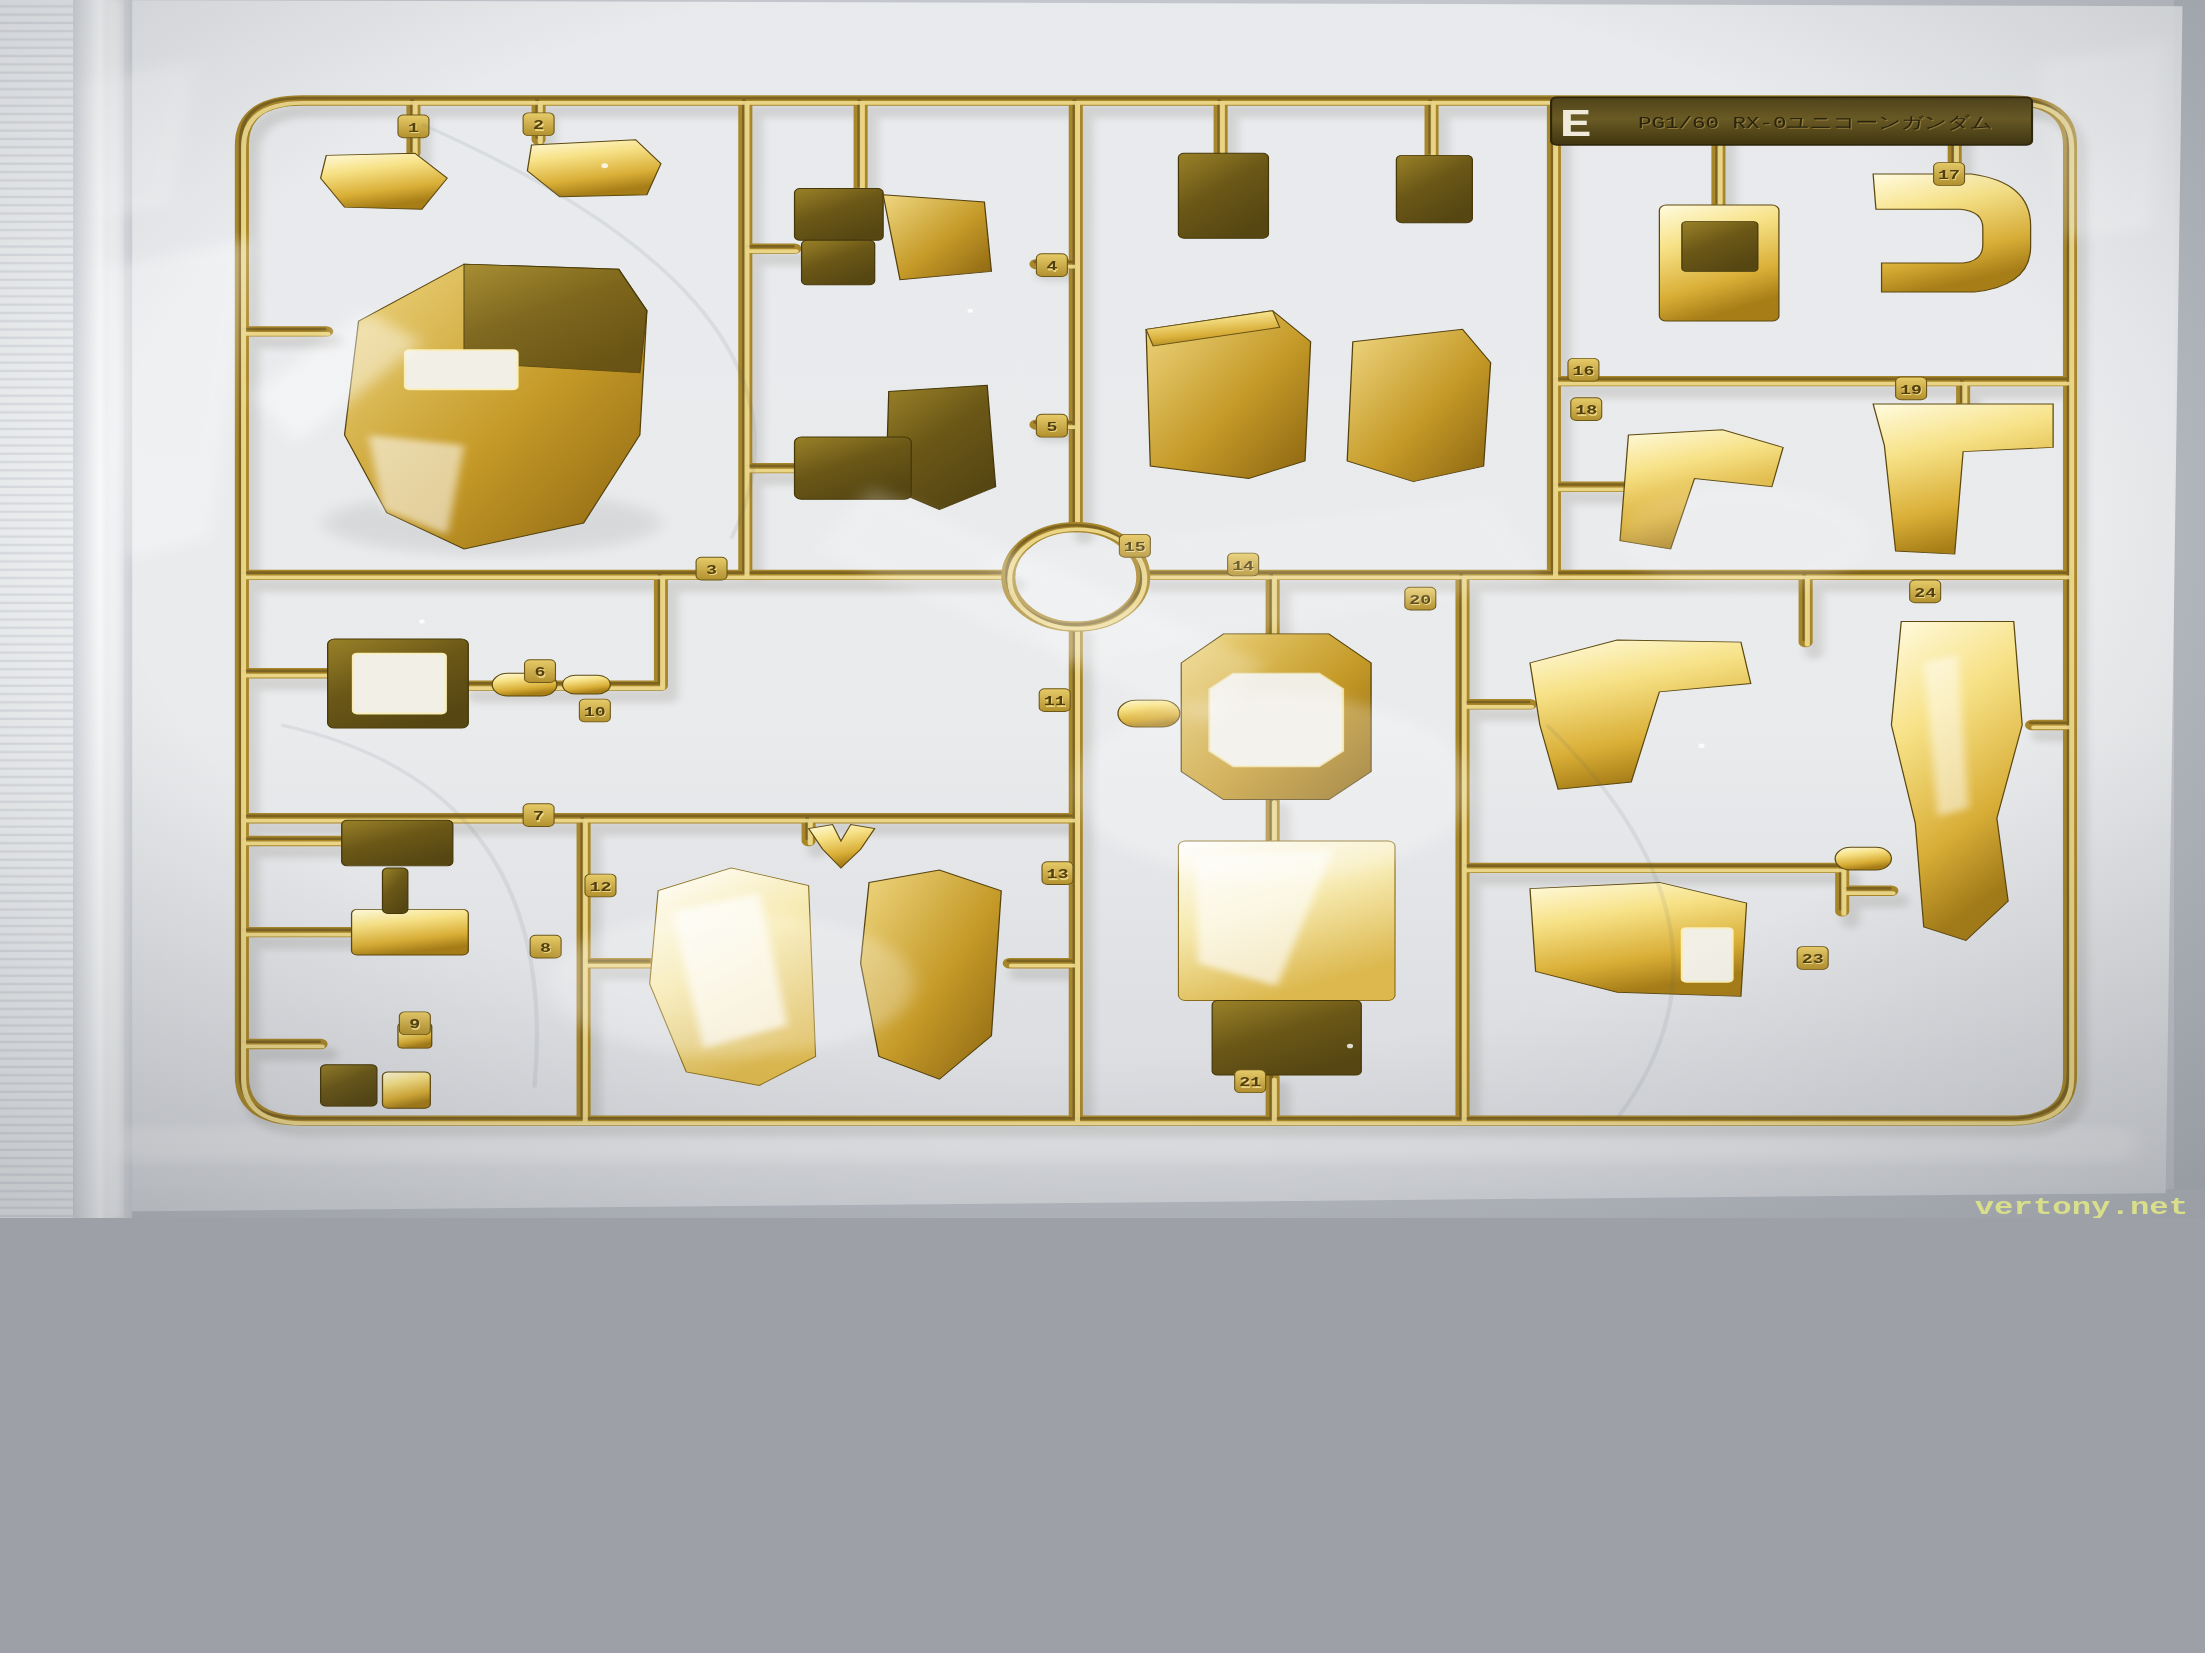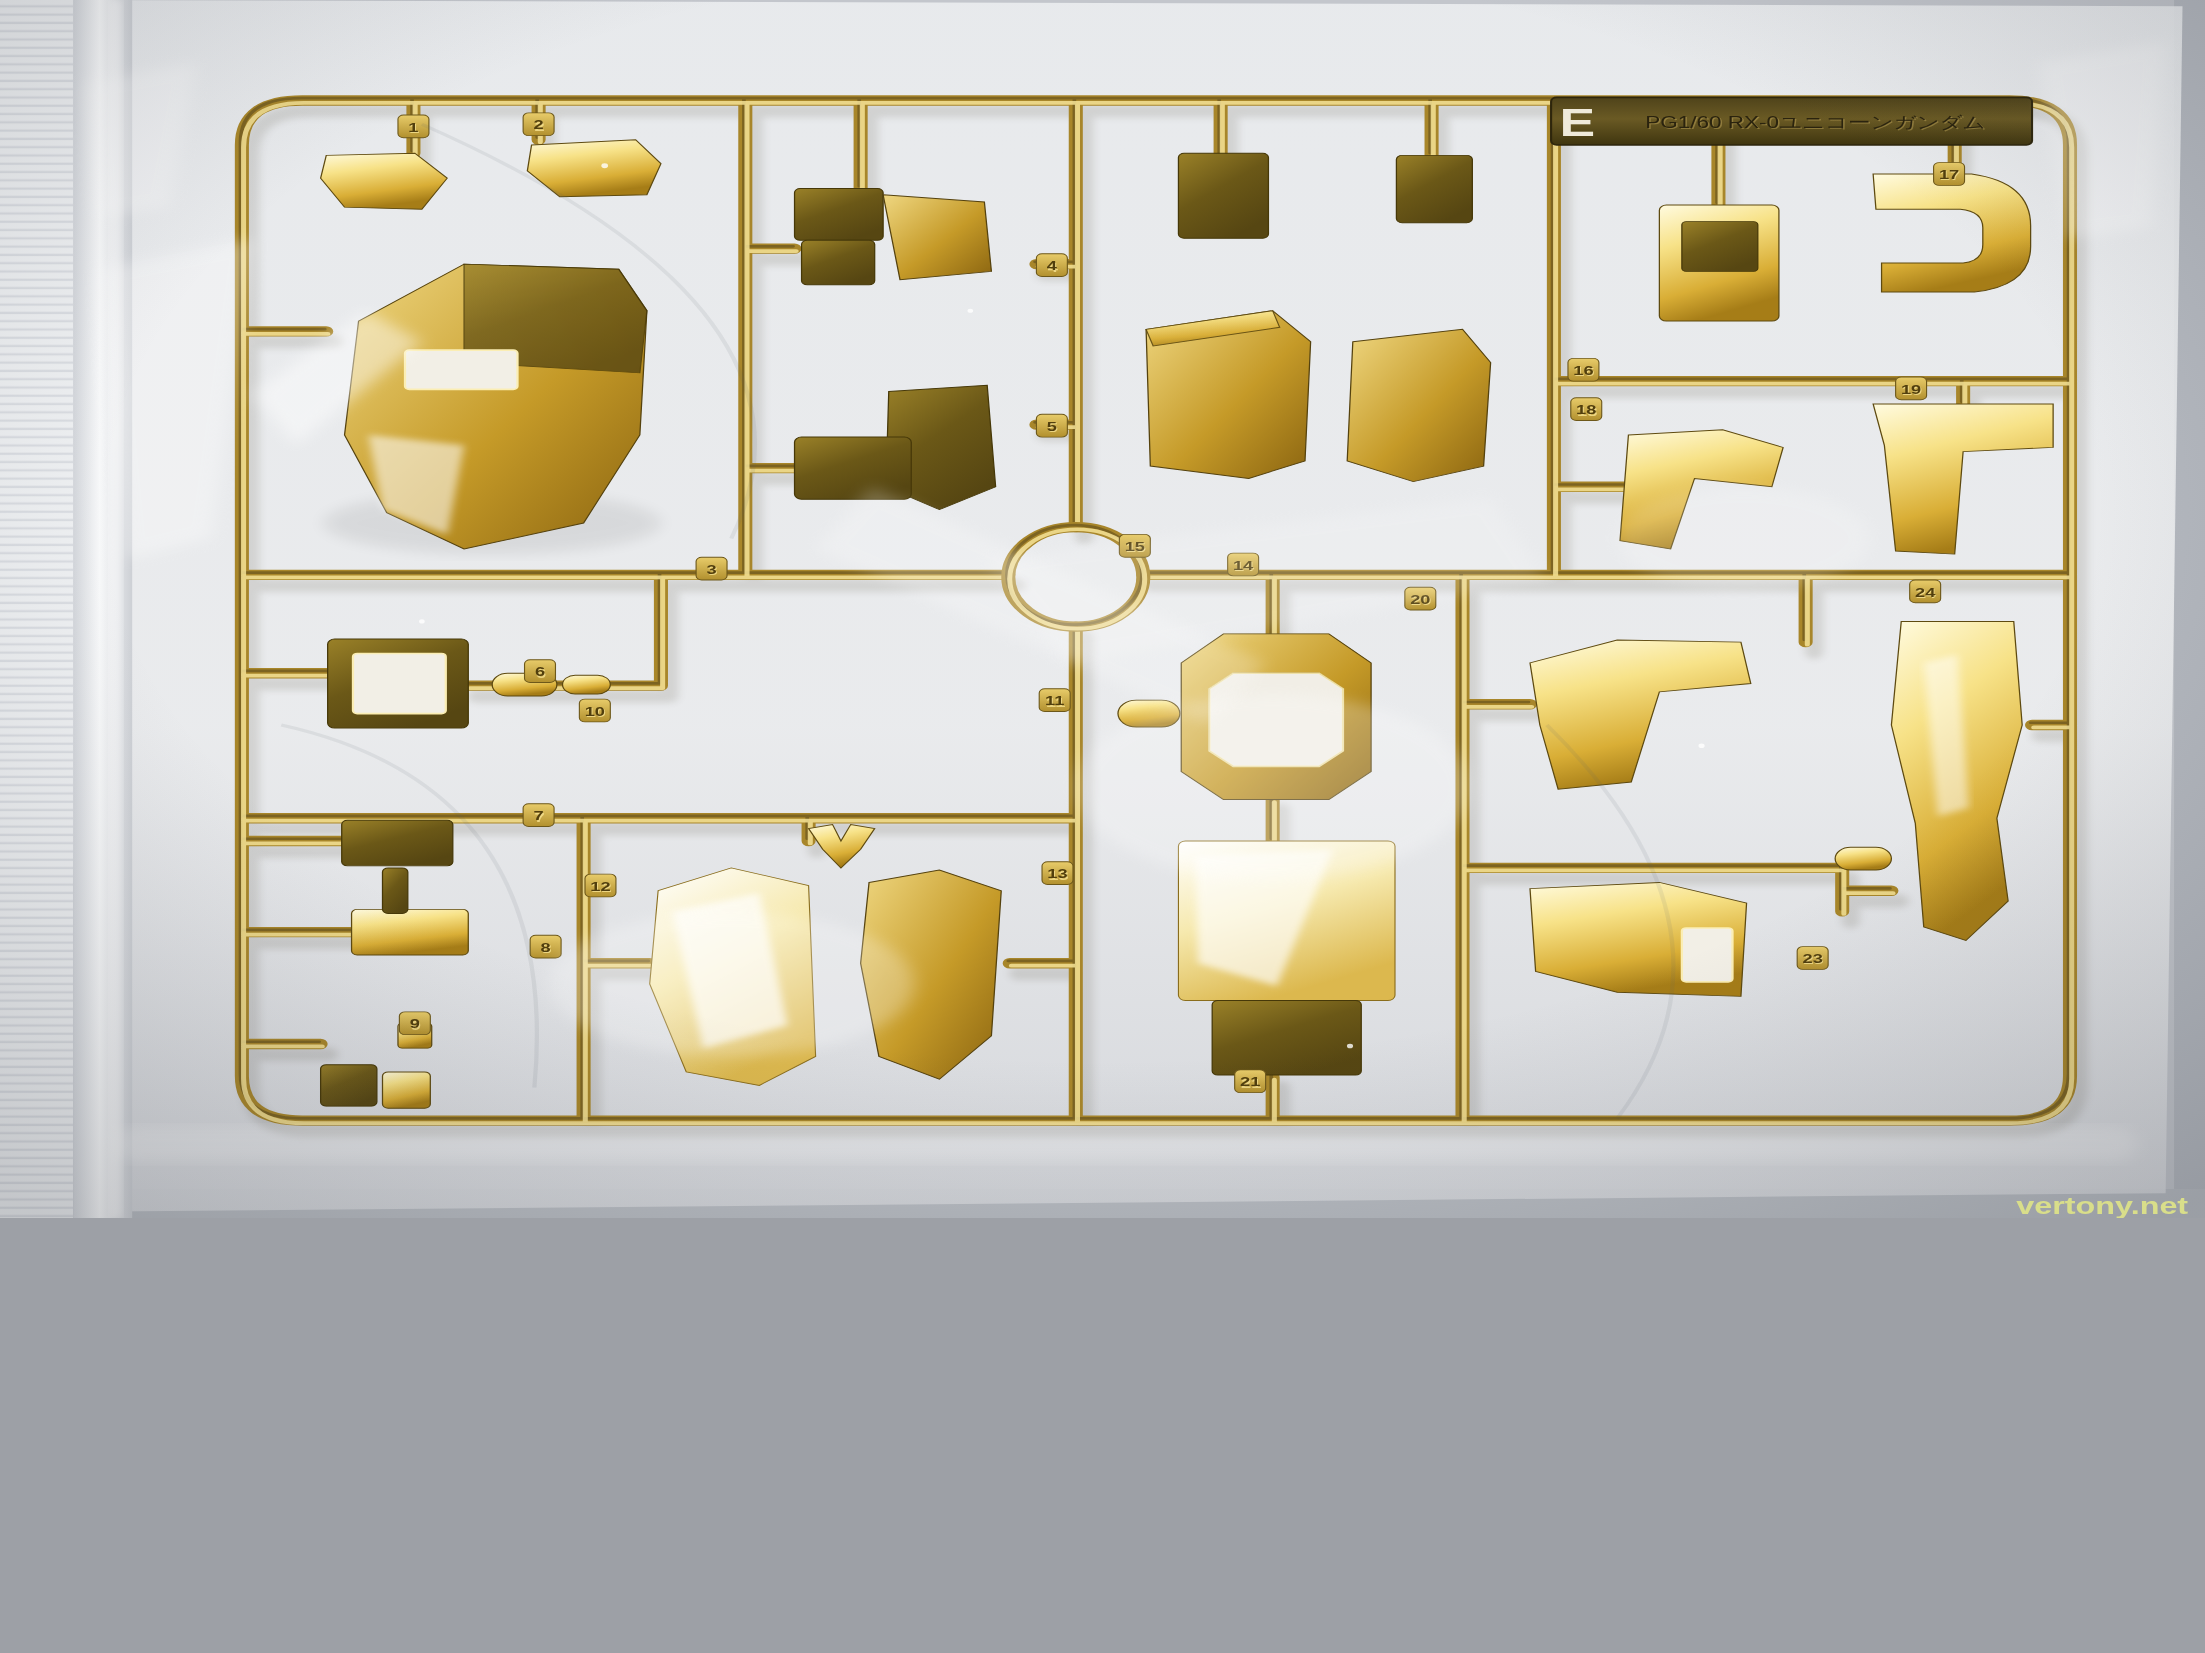--- a/index.html
+++ b/index.html
@@ -1,17 +1,17 @@
 <!DOCTYPE html>
 <html style="font-size:8.8px"><head>
 <meta charset="utf-8">
 <style>
   html,body{margin:0;padding:0;background:#9da0a6;}
   .stage{position:relative;width:2205px;height:1218px;overflow:hidden;
-         font-family:Liberation Sans, sans-serif;}
+         font-family:Liberation Mono, monospace;}
   .stage svg{display:block;width:100%;height:100%;}
   .barBase{fill:none;stroke:#a8862a;stroke-width:10;stroke-linecap:round;}
   .barHi{fill:none;stroke:#f6e397;stroke-width:3.6;stroke-linecap:round;opacity:.85;}
   .barTop{fill:none;stroke:#57471a;stroke-width:2.6;stroke-linecap:round;opacity:.55;}
   .barShadow{fill:none;stroke:#4c4433;stroke-width:13;stroke-linecap:round;opacity:.14;}
   .pB{fill:url(#gB);stroke:#5e4a10;stroke-width:.9;}
   .pF{fill:url(#gF);stroke:#55420e;stroke-width:.9;}
   .pD{fill:url(#gD);stroke:#463808;stroke-width:.9;}
   .pW{fill:url(#gW);stroke:#8a6d1c;stroke-width:.8;}
   .hole{fill:#f2efe6;stroke:#front;stroke:#fbeeb4;stroke-width:1.6;}

